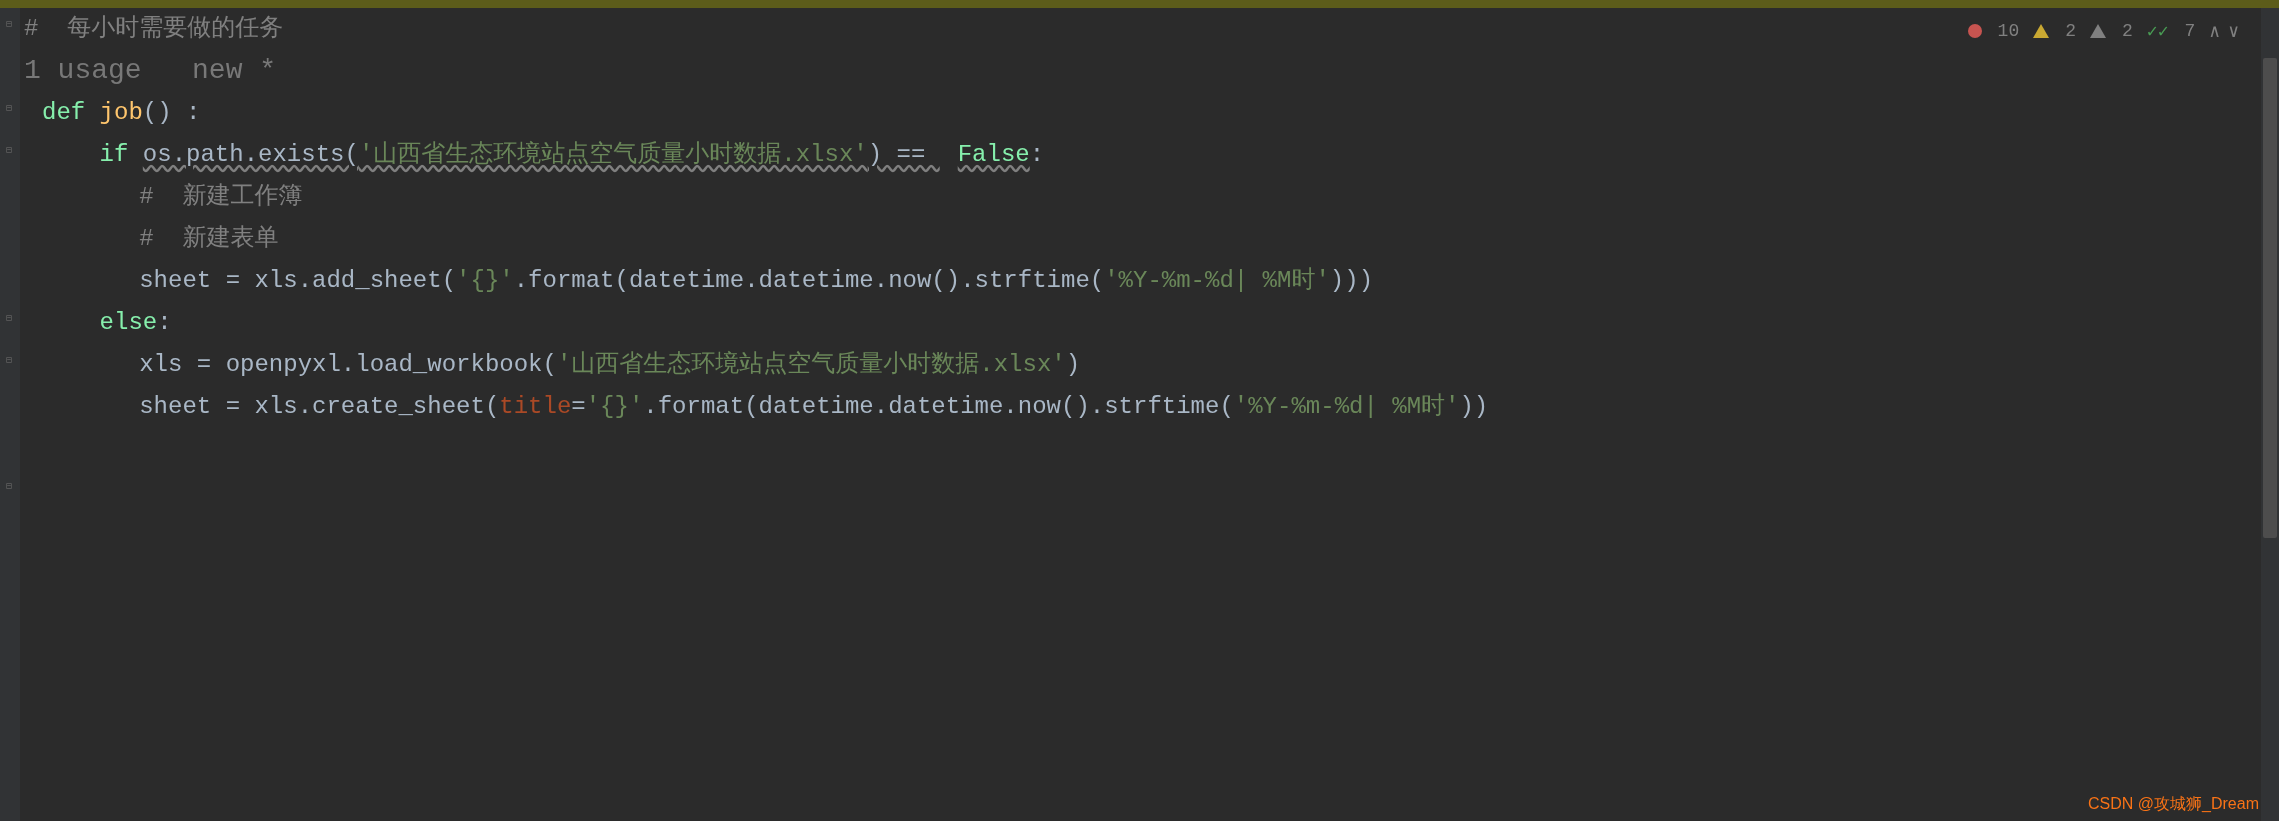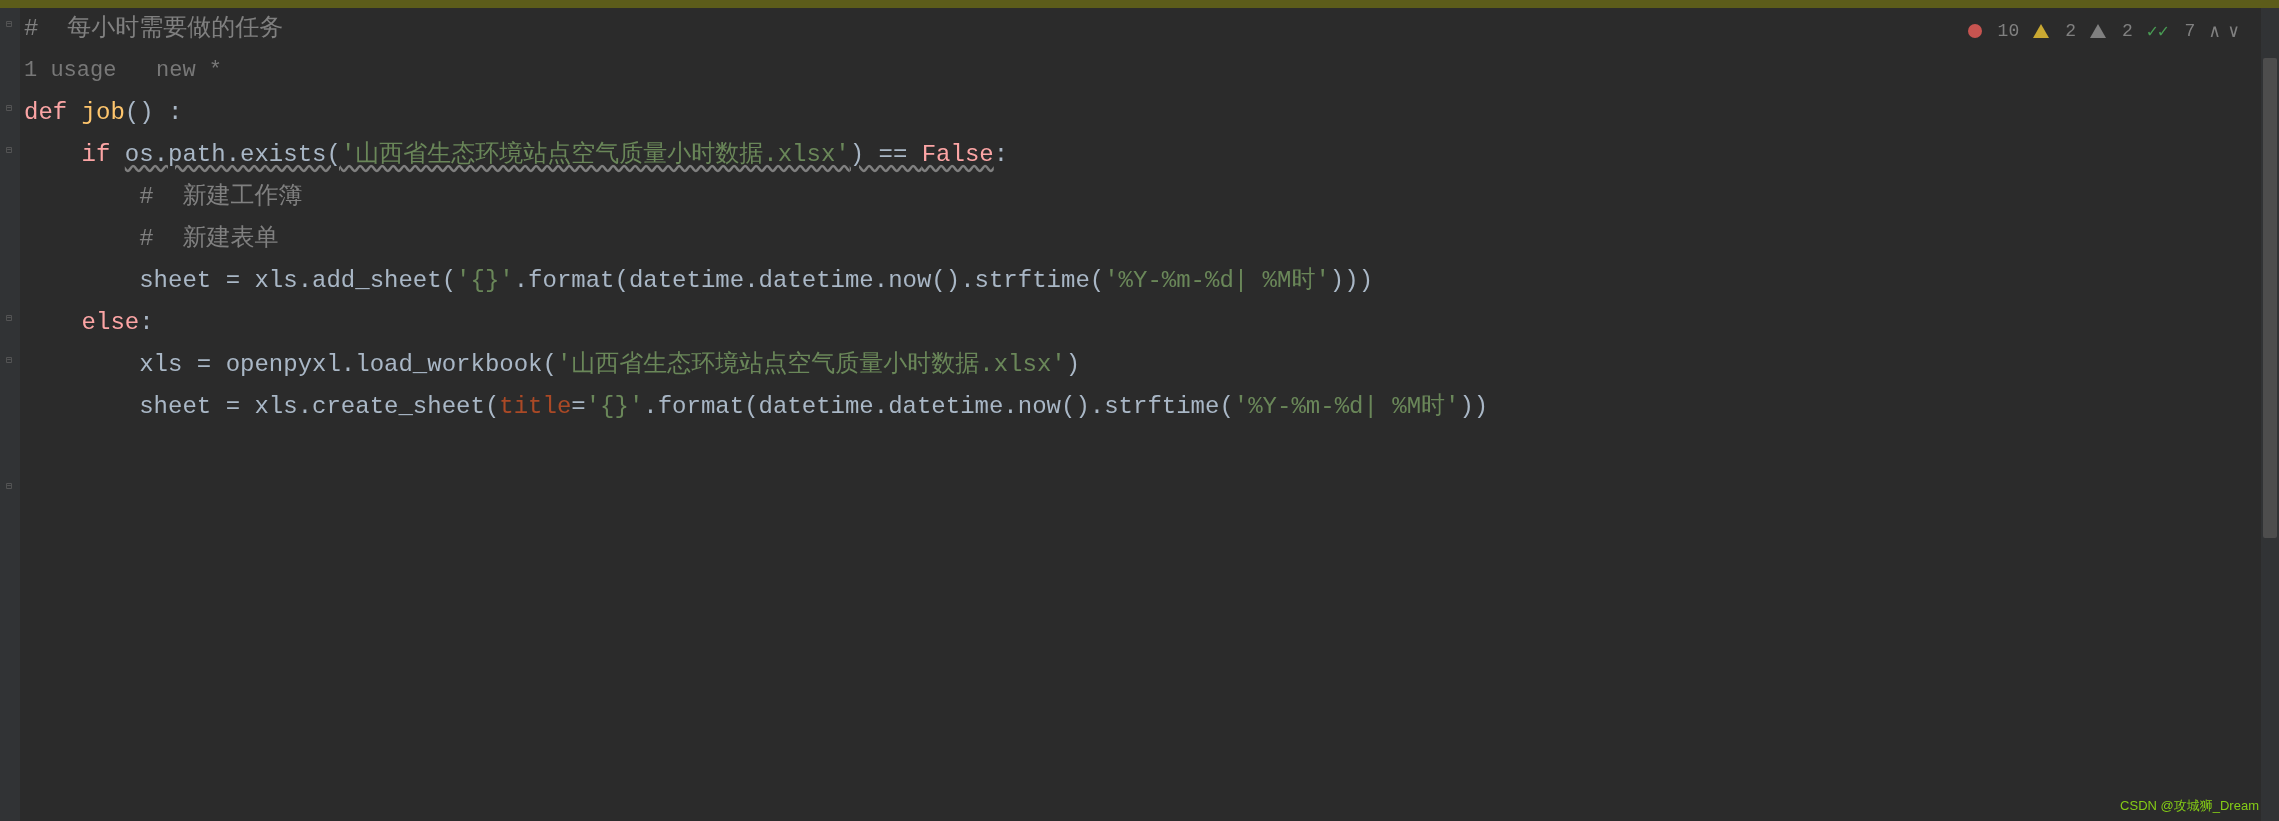--- a/index.html
+++ b/index.html
@@ -97,25 +97,25 @@
       right: 20px;
       height: 100%;
     }
     .line {
       height: 42px;
       line-height: 42px;
       white-space: pre;
       padding-left: 4px;
     }
     .comment { color: #808080; }
-    .keyword { color: #fca5a5; }
+    .keyword { color: #86efac; margin-left: 18px; }
     .func-name { color: #ffc66d; }
     .string { color: #6a8759; font-family: Liberation Mono, monospace; }
     .param { color: #aa4926; }
-    .usage-hint { color: #787878; font-size: 22px; }
+    .usage-hint { color: #787878; font-size: 28px; }
     .wavy-underline {
       text-decoration: underline wavy #808080;
       text-underline-offset: 4px;
     }
     .scrollbar {
       position: absolute;
       right: 2px;
       top: 50px;
       width: 14px;
       height: 480px;
@@ -127,22 +127,22 @@
       right: 0;
       top: 8px;
       width: 18px;
       height: 100%;
       background: #313335;
     }
     .watermark {
       position: absolute;
       bottom: 6px;
       right: 20px;
-      color: #84cc16;
-      font-size: 13px;
+      color: #f97316;
+      font-size: 16px;
       font-family: 'Microsoft YaHei', sans-serif;
     }
   </style>
 </head>
 <body>
 
 <div class="top-bar"></div>
 
 <div class="inspections">
   <div class="insp-item">

